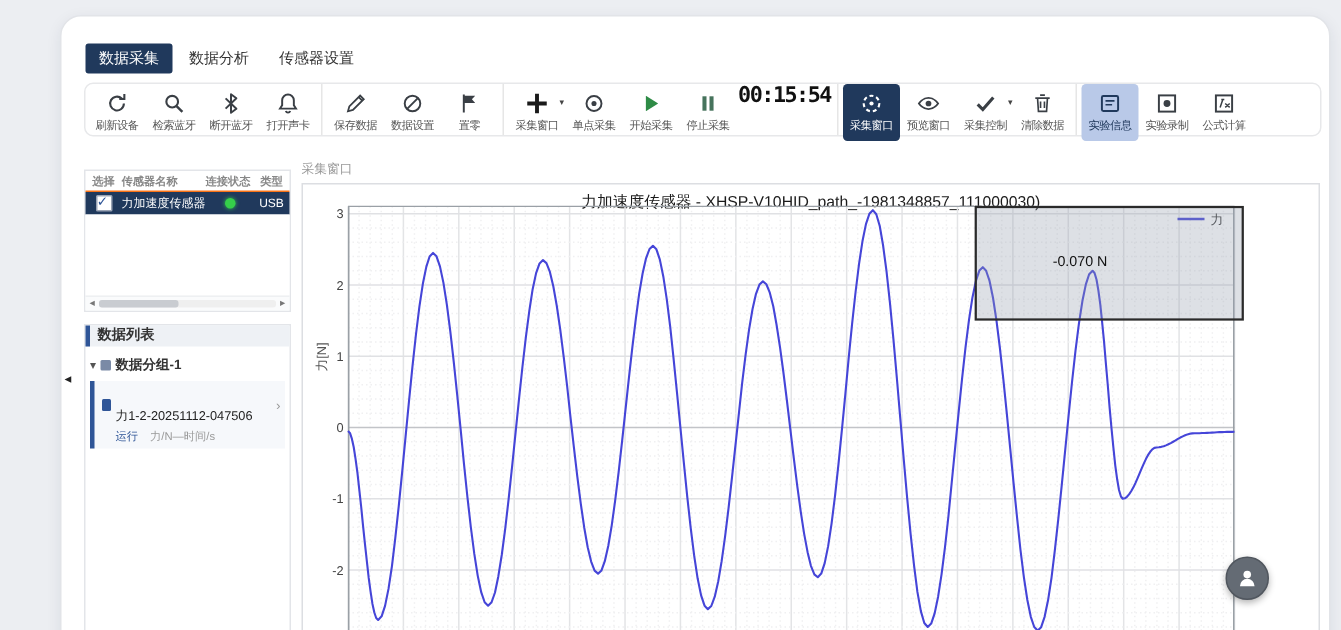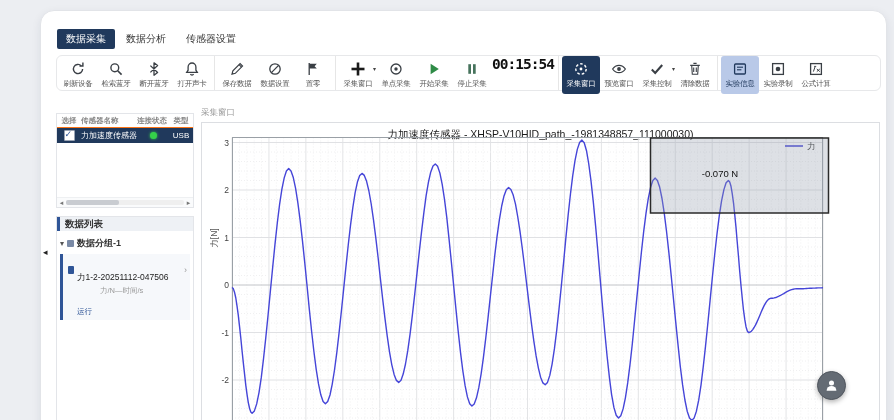--- a/index.html
+++ b/index.html
@@ -58,21 +58,21 @@
   .tree{padding:5px 3px;}
   .tree-group{display:flex;align-items:center;gap:3px;font-size:9px;font-weight:bold;color:#333;height:14px;cursor:pointer;}
   .tg-caret{font-size:8px;color:#555;}
   .tg-ico{width:7px;height:7px;background:#7a8aa6;border-radius:1px;}
   .tree-item{margin-top:4px;border-left:3px solid #2f5597;background:#f6f8fb;padding:2px 3px 3px 5px;cursor:pointer;}
   .ti-line1{display:flex;align-items:center;gap:3px;}
   .doc-ico{width:6px;height:8px;background:#2f5597;border-radius:1px;flex:0 0 6px;}
   .ti-title{font-size:8.5px;color:#222;white-space:nowrap;overflow:hidden;flex:1;margin-top:16px;}
   .ti-chev{font-size:9px;color:#999;}
   .ti-line2{display:flex;gap:8px;margin-top:2px;padding-left:9px;}
-  .ti-status{font-size:7.5px;color:#2f5597;margin-top:21px;}
+  .ti-status{font-size:7.5px;color:#2f5597;}
   .ti-axes{font-size:7.5px;color:#999;}
   
   .main{position:absolute;left:160px;top:96px;width:679px;}
   .window-label{font-size:8.5px;color:#999;}
   .chart-panel{position:relative;margin-top:3px;height:430px;background:#fff;border:1px solid #dcdee2;}
   .chart-title{text-align:center;font-size:10.5px;font-weight:normal;color:#1a1a1a;padding-top:5px;white-space:nowrap;}
   #plot{position:absolute;left:8px;top:14px;}
   
   .assistant{
     position:absolute;left:817px;top:371px;width:27px;height:27px;border-radius:50%;

